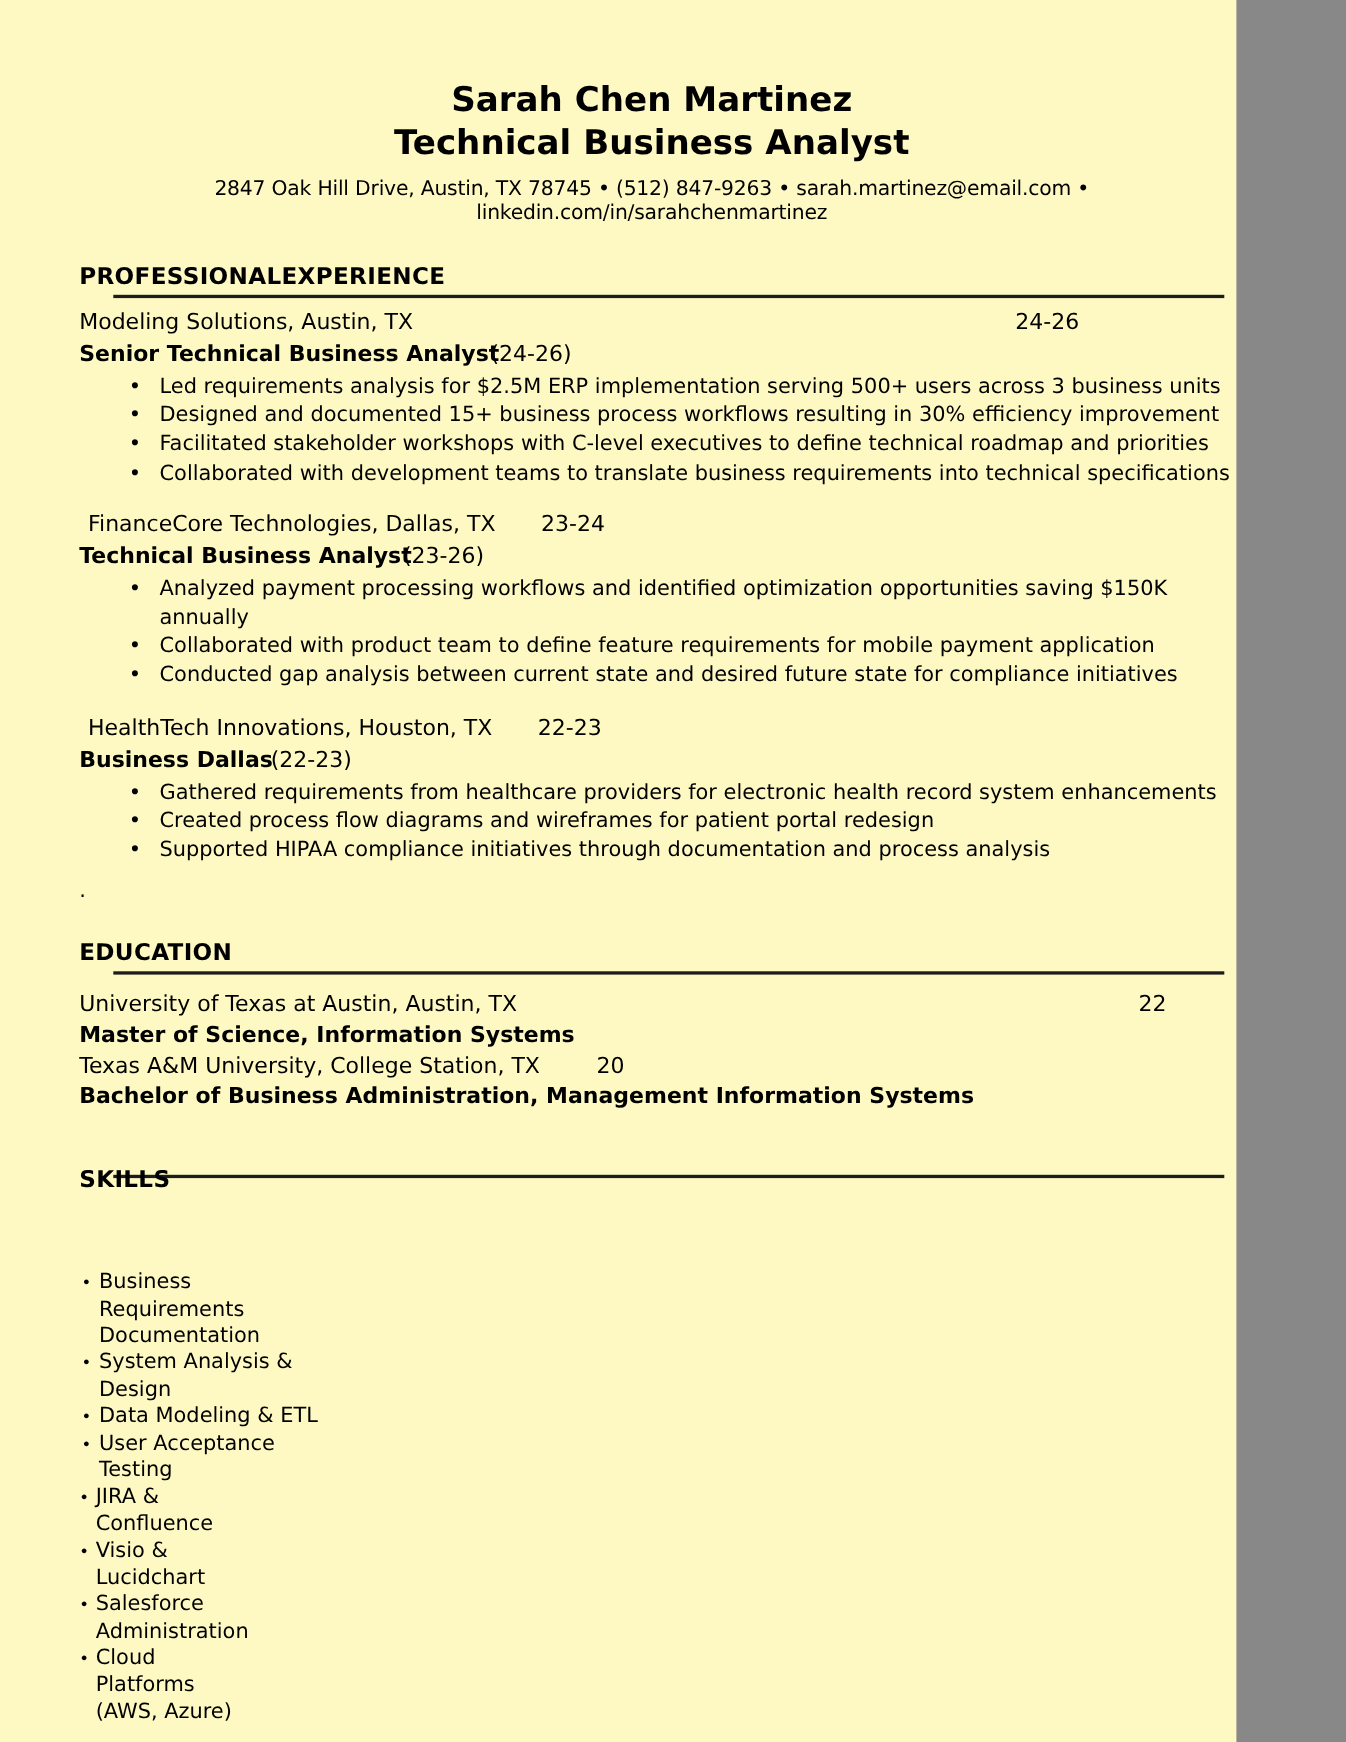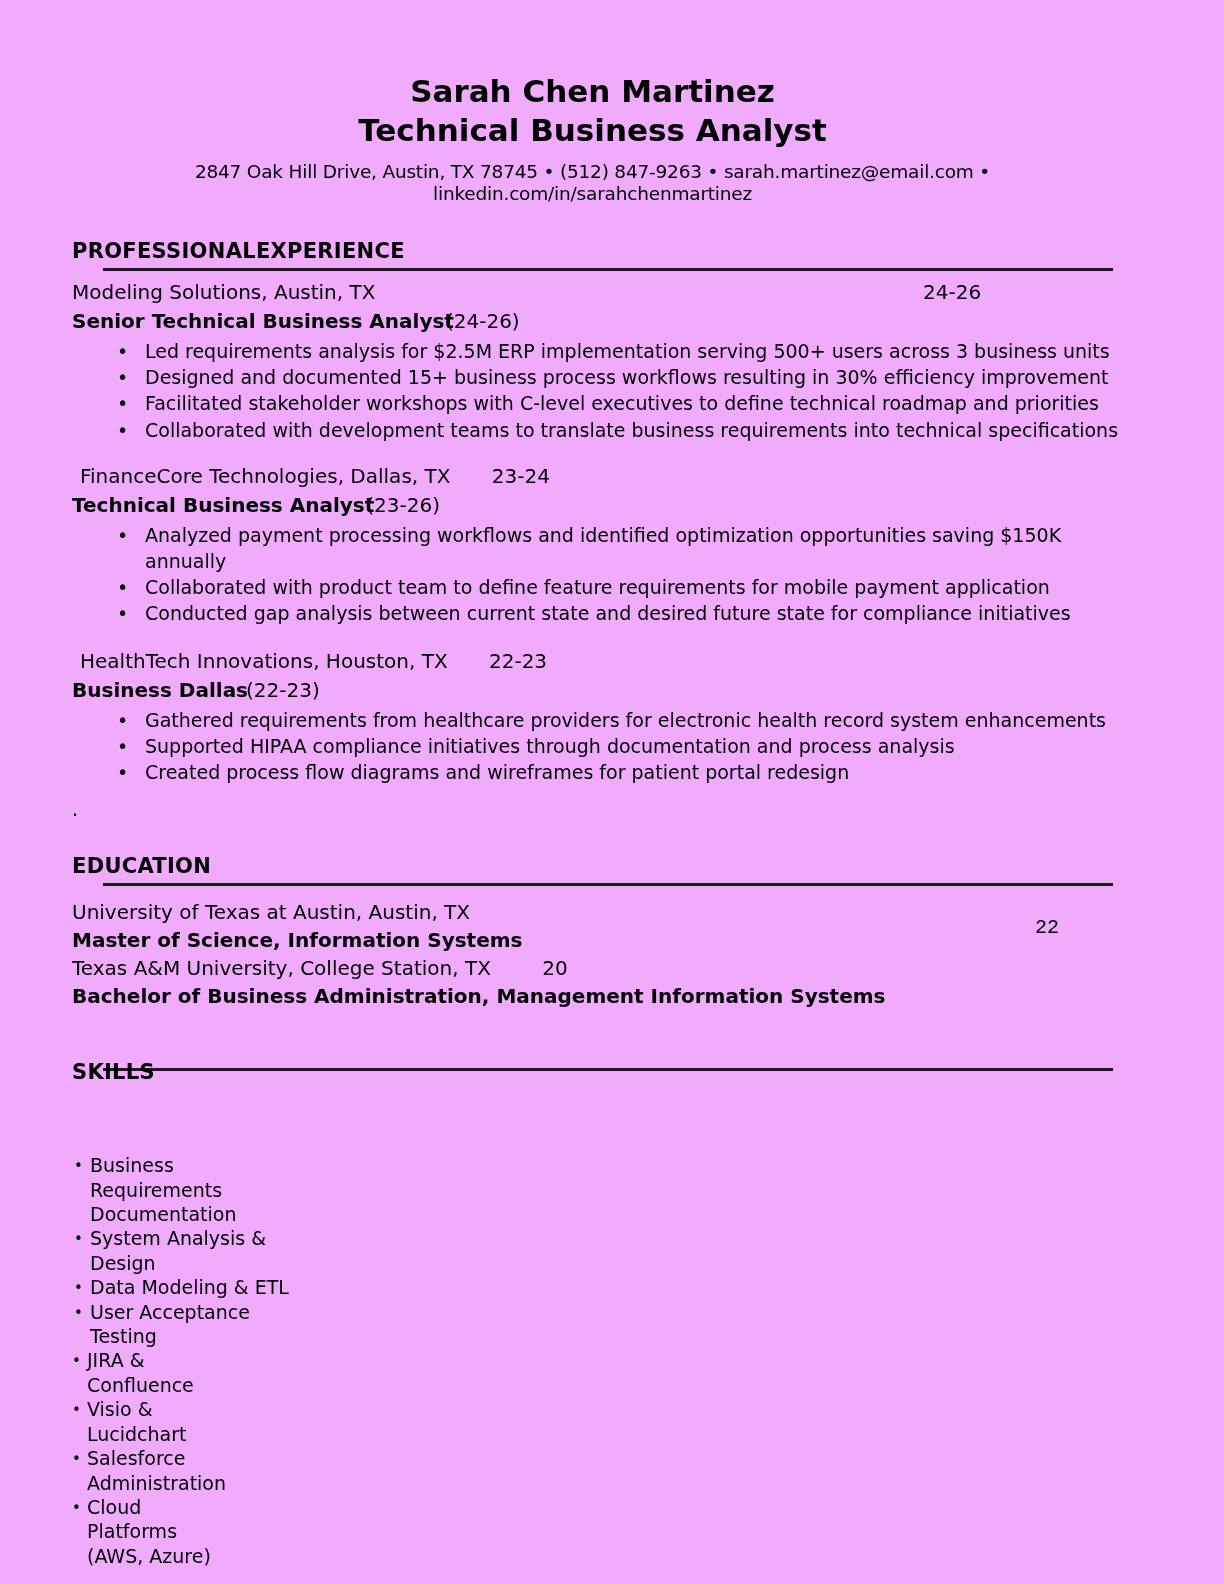--- a/index.html
+++ b/index.html
@@ -1,19 +1,19 @@
 <!DOCTYPE html>
 <html><head>
 <meta charset="utf-8">
 <style>
   html,body { margin:0; padding:0; background:#888; }
   .page {
     position:relative;
-    width:1224px; height:1584px;
-    background:#f0abfc;
+    width:1124px; height:1584px;
+    background:#fef9c3;
     font-family:"DejaVu Sans", sans-serif;
     color:#000;
     overflow:hidden;
   }
   .content { position:relative; margin:0 0 0 72px; width:1041px; padding-top:72px; }
 
   
   .hdr-name   { text-align:center; font-size:31px; font-weight:bold; line-height:39px; }
   .hdr-title  { text-align:center; font-size:31px; font-weight:bold; line-height:39px; }
   .hdr-contact{ text-align:center; font-size:18.5px; line-height:22px; margin-top:11px; letter-spacing:-0.2px; }
@@ -44,21 +44,21 @@
   ul.bullets { margin:5px 0 0 0; padding:0; list-style:none; width:1073px; }
   ul.bullets li { position:relative; padding-left:73px; width:1000px; font-size:19px; line-height:26.2px; }
   ul.bullets li::before { content:"\2022"; position:absolute; left:45px; top:0; }
 
   .stray-period { font-size:19px; line-height:20px; margin-top:14px; }
 
   
   .edu-row { position:relative; font-size:20px; line-height:28px; }
   .edu-first { margin-top:12px; }
   .edu-degree { font-size:20px; line-height:28px; font-weight:bold; }
-  .year-abs { position:absolute; left:963px; top:16px;font-family:Liberation Mono, monospace; }
+  .year-abs { position:absolute; left:963px; top:0; }
 
   
   .skills-cols { display:flex; margin-top:66px;flex-direction:column; }
   ul.skill-list { margin:0; padding:0; list-style:none; }
   ul.skill-list li { position:relative; font-size:19px; line-height:24.4px; }
   ul.skill-list li::before { content:"\2022"; position:absolute; font-size:15px; top:1px; }
   .skill-col1 { width:218px; }
   .skill-col1 li { padding-left:18px; width:200px; }
   .skill-col1 li::before { left:2px; }
   .skill-col2 { margin-left:60px; width:160px; }
@@ -114,22 +114,22 @@
     <div class="job" style="margin-top:23px;">
       <div class="job-row">
         <span class="co-indent">HealthTech Innovations, Houston, TX</span>
         <span class="date-inline-35">22-23</span>
       </div>
       <div class="job-title-row">
         <span class="job-title">Business Dallas</span><span class="tp-overlap2">(22-23)</span>
       </div>
       <ul class="bullets">
         <li>Gathered requirements from healthcare providers for electronic health record system enhancements</li>
+        <li>Created process flow diagrams and wireframes for patient portal redesign</li>
         <li>Supported HIPAA compliance initiatives through documentation and process analysis</li>
-        <li>Created process flow diagrams and wireframes for patient portal redesign</li>
       </ul>
     </div>
 
     <div class="stray-period">.</div>
 
     <div class="edu-head">
       <div class="sec-heading">EDUCATION</div>
       <div class="rule"></div>
     </div>
 

